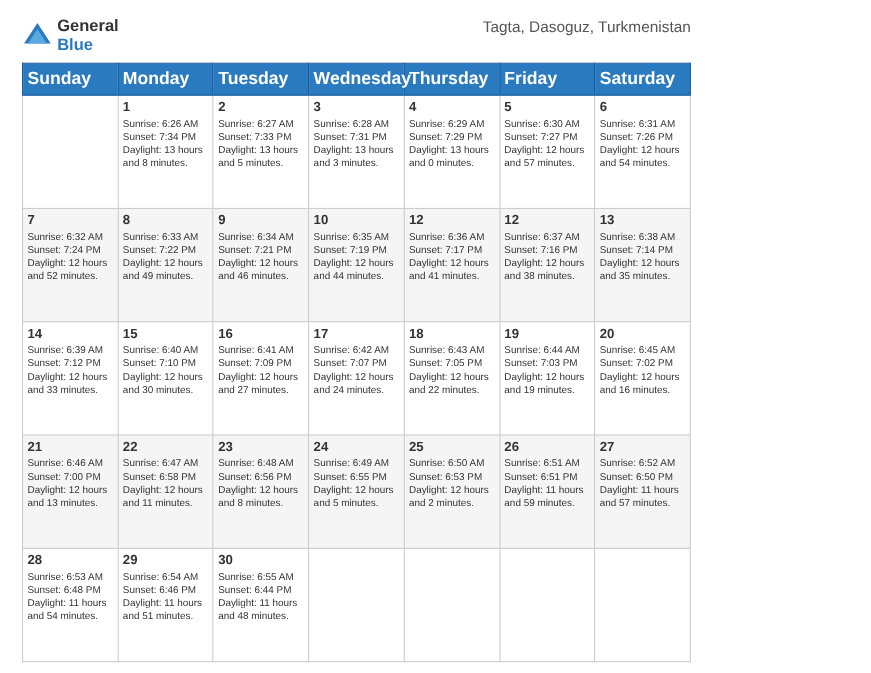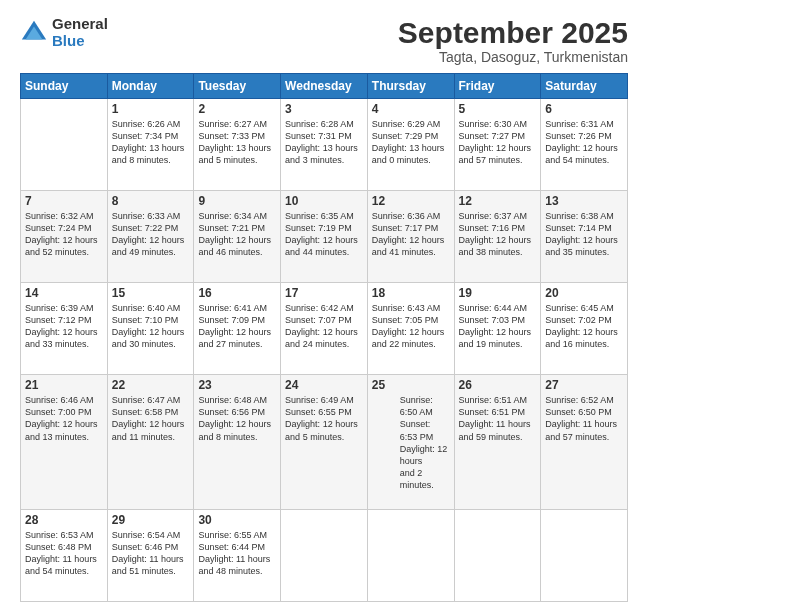--- a/index.html
+++ b/index.html
@@ -63,21 +63,21 @@
     .calendar {
       flex: 1;
       border: 1px solid #ccc;
       border-collapse: collapse;
       width: 100%;
       table-layout: fixed;
     }
     .calendar th {
       background: #2a7abf;
       color: #fff;
-      font-size: 12px;
+      font-size: 16px;
       font-weight: bold;
       padding: 5px 4px;
       border: 1px solid #1a5a9f;
       text-align: left;
     }
     .calendar td {
       border: 1px solid #ccc;
       vertical-align: top;
       padding: 3px 4px;
       font-size: 9.5px;
@@ -115,21 +115,20 @@
       <svg class="logo-icon" viewBox="0 0 30 30" xmlns="http://www.w3.org/2000/svg">
         <polygon points="15,2 28,22 2,22" fill="#2a7abf"></polygon>
         <polygon points="15,8 24,22 6,22" fill="#5aaae0"></polygon>
       </svg>
       <div class="logo-text">
         <span class="logo-general">General</span>
         <span class="logo-blue">Blue</span>
       </div>
     </div>
     <div class="title-block">
-      <div class="main-title">September 2025</div>
       <div class="subtitle">Tagta, Dasoguz, Turkmenistan</div>
     </div>
   </div>
 
   <table class="calendar">
     <thead>
       <tr>
         <th>Sunday</th>
         <th>Monday</th>
         <th>Tuesday</th>
@@ -311,21 +310,21 @@
           </td>
           <td>
             <span class="day-num">24</span>
             <div class="day-info" style="white-space: pre-line;">Sunrise: 6:49 AM
 Sunset: 6:55 PM
 Daylight: 12 hours
 and 5 minutes.</div>
           </td>
           <td>
             <span class="day-num">25</span>
-            <div class="day-info" style="white-space: pre-line; margin-left: 28px;">Sunrise: 6:50 AM
+            <div class="day-info" style="white-space: pre-line;">Sunrise: 6:50 AM
 Sunset: 6:53 PM
 Daylight: 12 hours
 and 2 minutes.</div>
           </td>
           <td>
             <span class="day-num">26</span>
             <div class="day-info" style="white-space: pre-line;">Sunrise: 6:51 AM
 Sunset: 6:51 PM
 Daylight: 11 hours
 and 59 minutes.</div>

